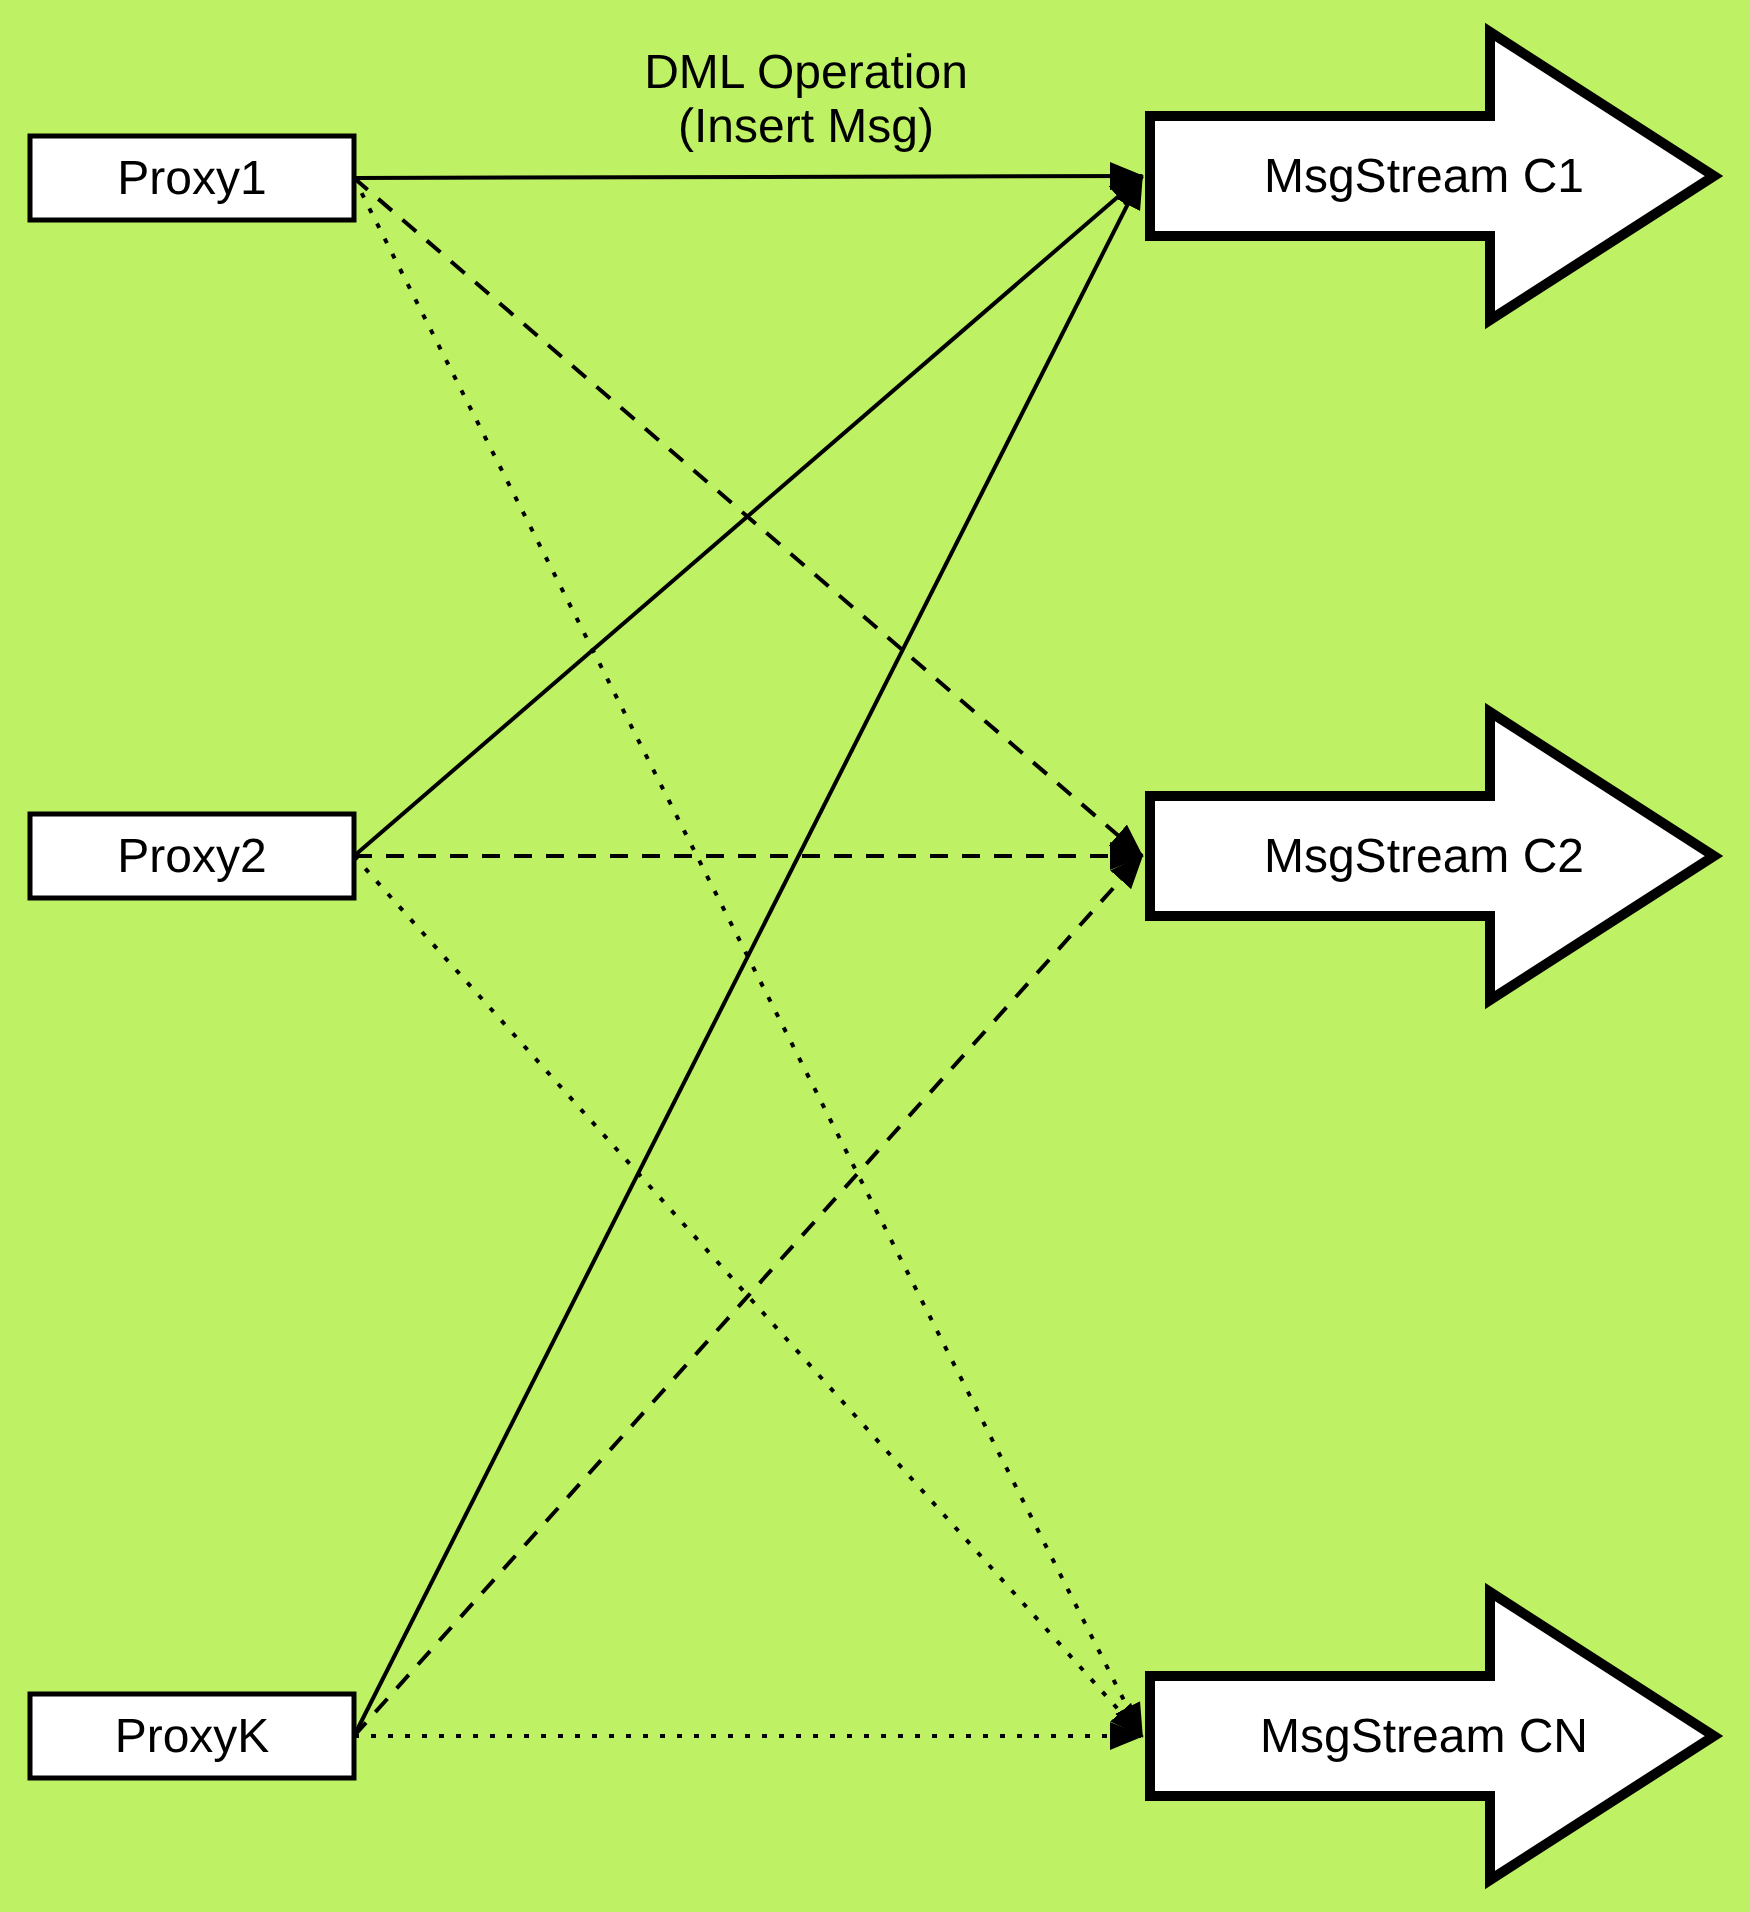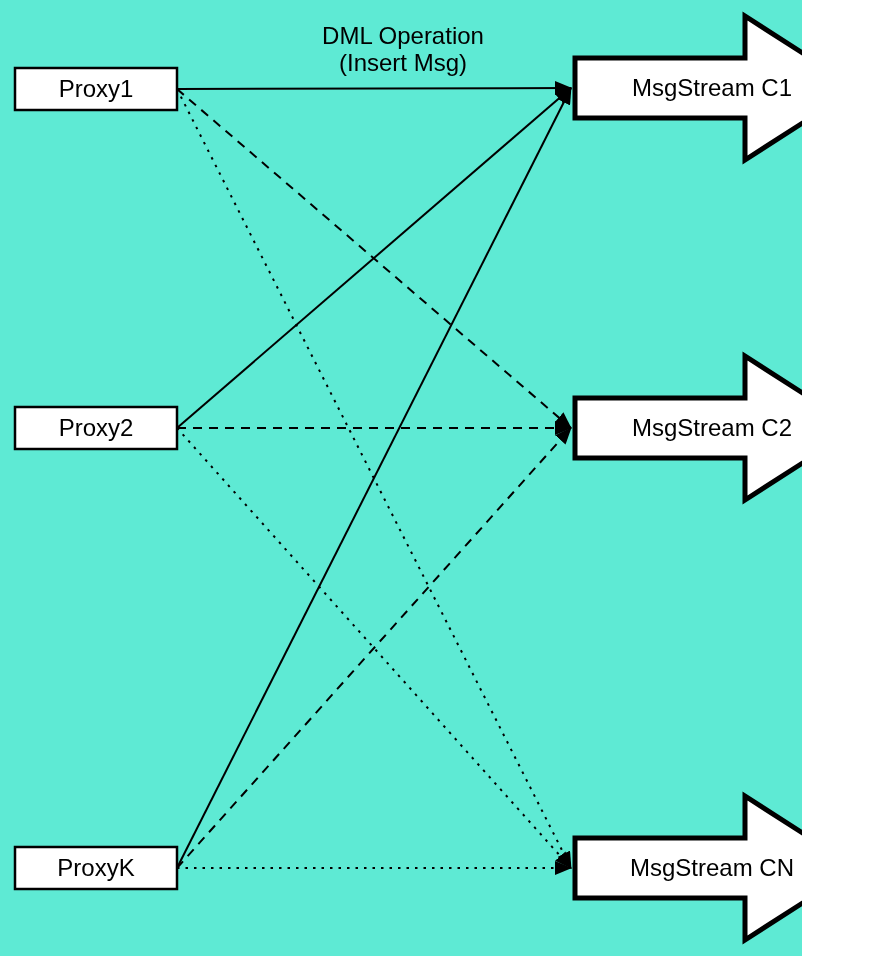--- a/index.html
+++ b/index.html
@@ -2,23 +2,23 @@
 <html><head>
 <meta charset="utf-8">
 <style>
   html, body {
     margin: 0;
     padding: 0;
     background: #ffffff;
   }
   .stage {
     position: relative;
-    width: 802px;
+    width: 875px;
     height: 956px;
-    background: #5eead4;
+    background: #bef264;
     overflow: hidden;
   }
   .diagram-text {
     font-family: "Liberation Sans", sans-serif;
     font-size: 24px;
     fill: #000000;
   }
   .anchor-mid { text-anchor: middle; }
   .proxy-box {
     fill: #ffffff;

